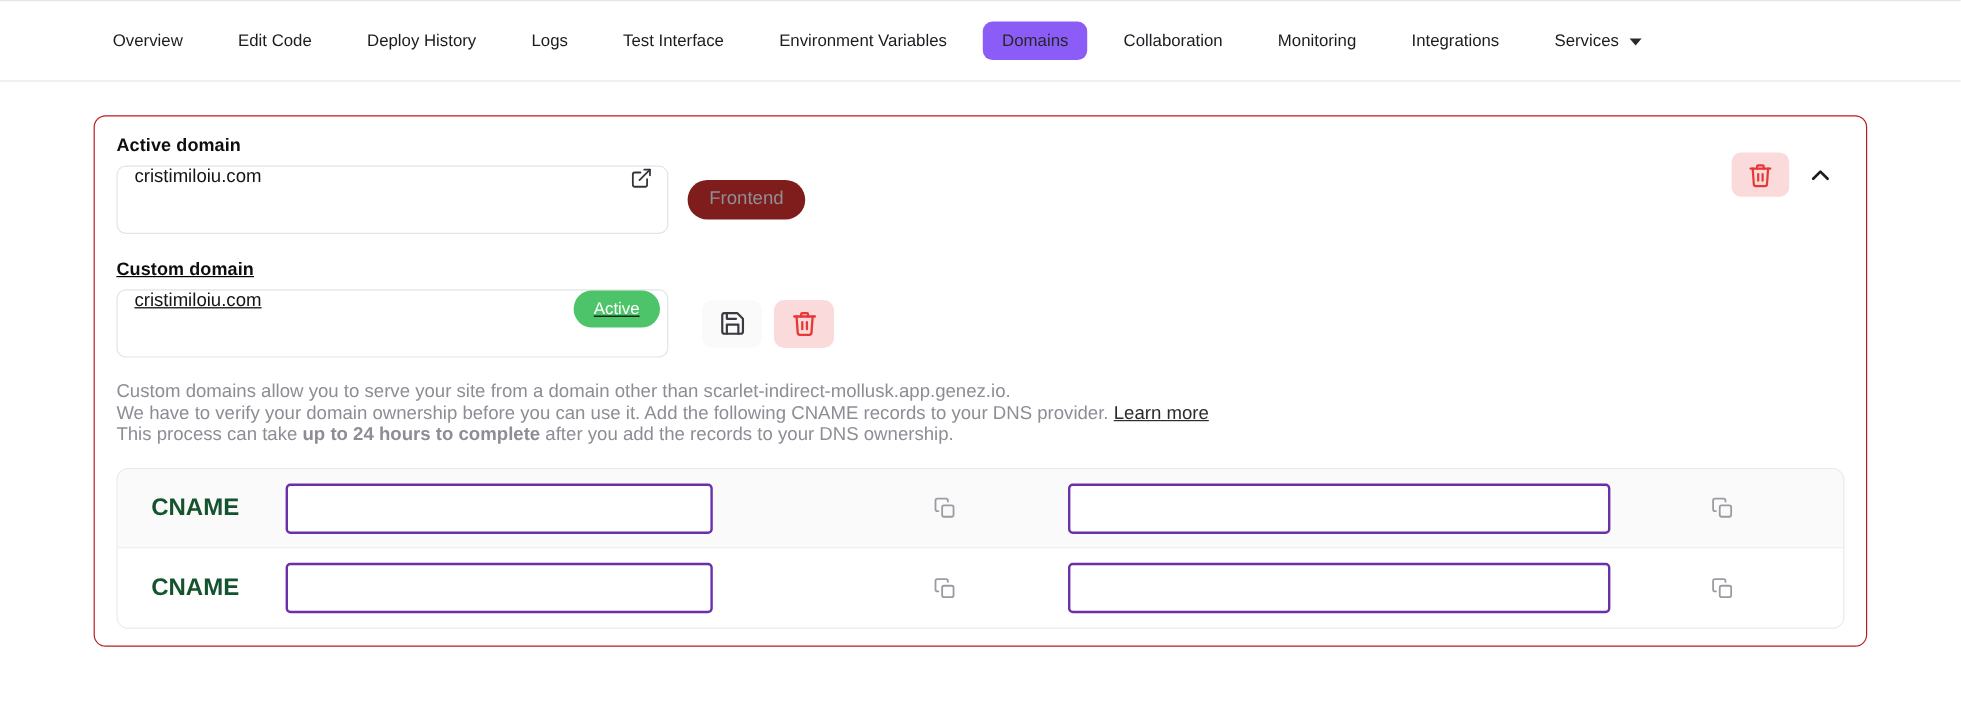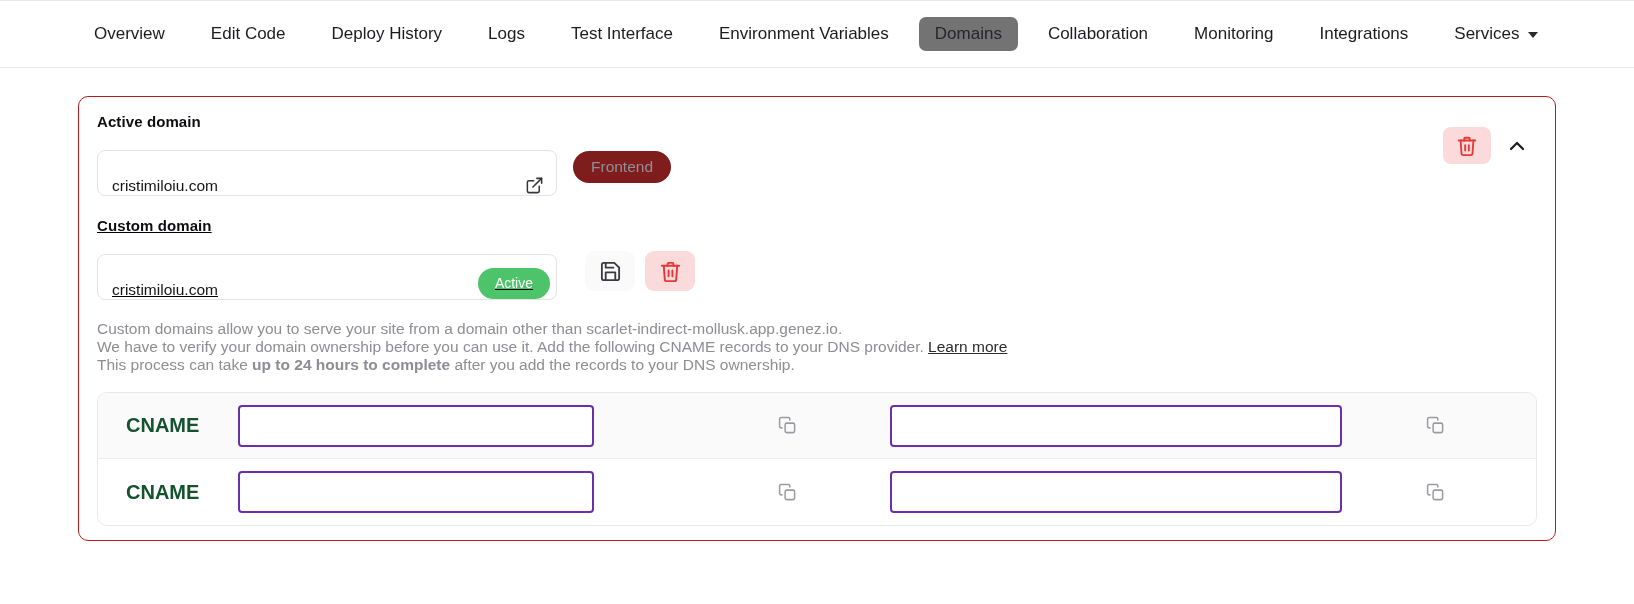--- a/index.html
+++ b/index.html
@@ -22,32 +22,33 @@
     border-bottom: 1px solid #e6e6e8;
   }
   .nav {
     display: flex;
     align-items: center;
     height: 100%;
     padding-left: 78px;
     gap: 0px;
   }
   .nav-item {
-    font-size: 17px;
+    font-size: 14px;
     color: #1c1c20;
     padding: 8px 16px;
     border-radius: 7px;
     white-space: nowrap;
     cursor: pointer;
     line-height: 1.1;
     margin-right: 14px;
   }
   .nav-item.active {
-    background: #737373;
+    background: #8b5cf6;
     color: #26262b;
+    border-radius: 8px;
   }
   .nav-item.services {
     display: flex;
     align-items: center;
     gap: 9px;
   }
   .caret {
     width: 0; height: 0;
     border-left: 5px solid transparent;
     border-right: 5px solid transparent;
@@ -77,29 +78,28 @@
     margin-bottom: 8px;
     letter-spacing: 0.1px;
   }
   .domain-row {
     display: flex;
     align-items: center;
     gap: 16px;
   }
   .input-shell {
     width: 460px;
-    height: 46px;
+    height: 57px;
     border: 1px solid #e4e4e7;
     border-radius: 8px;
     background: #fff;
     display: flex;
-    align-items: flex-end;
+    align-items: flex-start;
     padding: 0 12px 0 14px;
     justify-content: space-between;
-    margin-top: 12px;
   }
   .input-shell .val {
     font-size: 15.5px;
     color: #141417;
   }
   .ext-icon { display:flex; align-items:center; cursor: pointer; }
 
   .pill-grey {
     background: #7f1d1d;
     color: #8f8f96;

